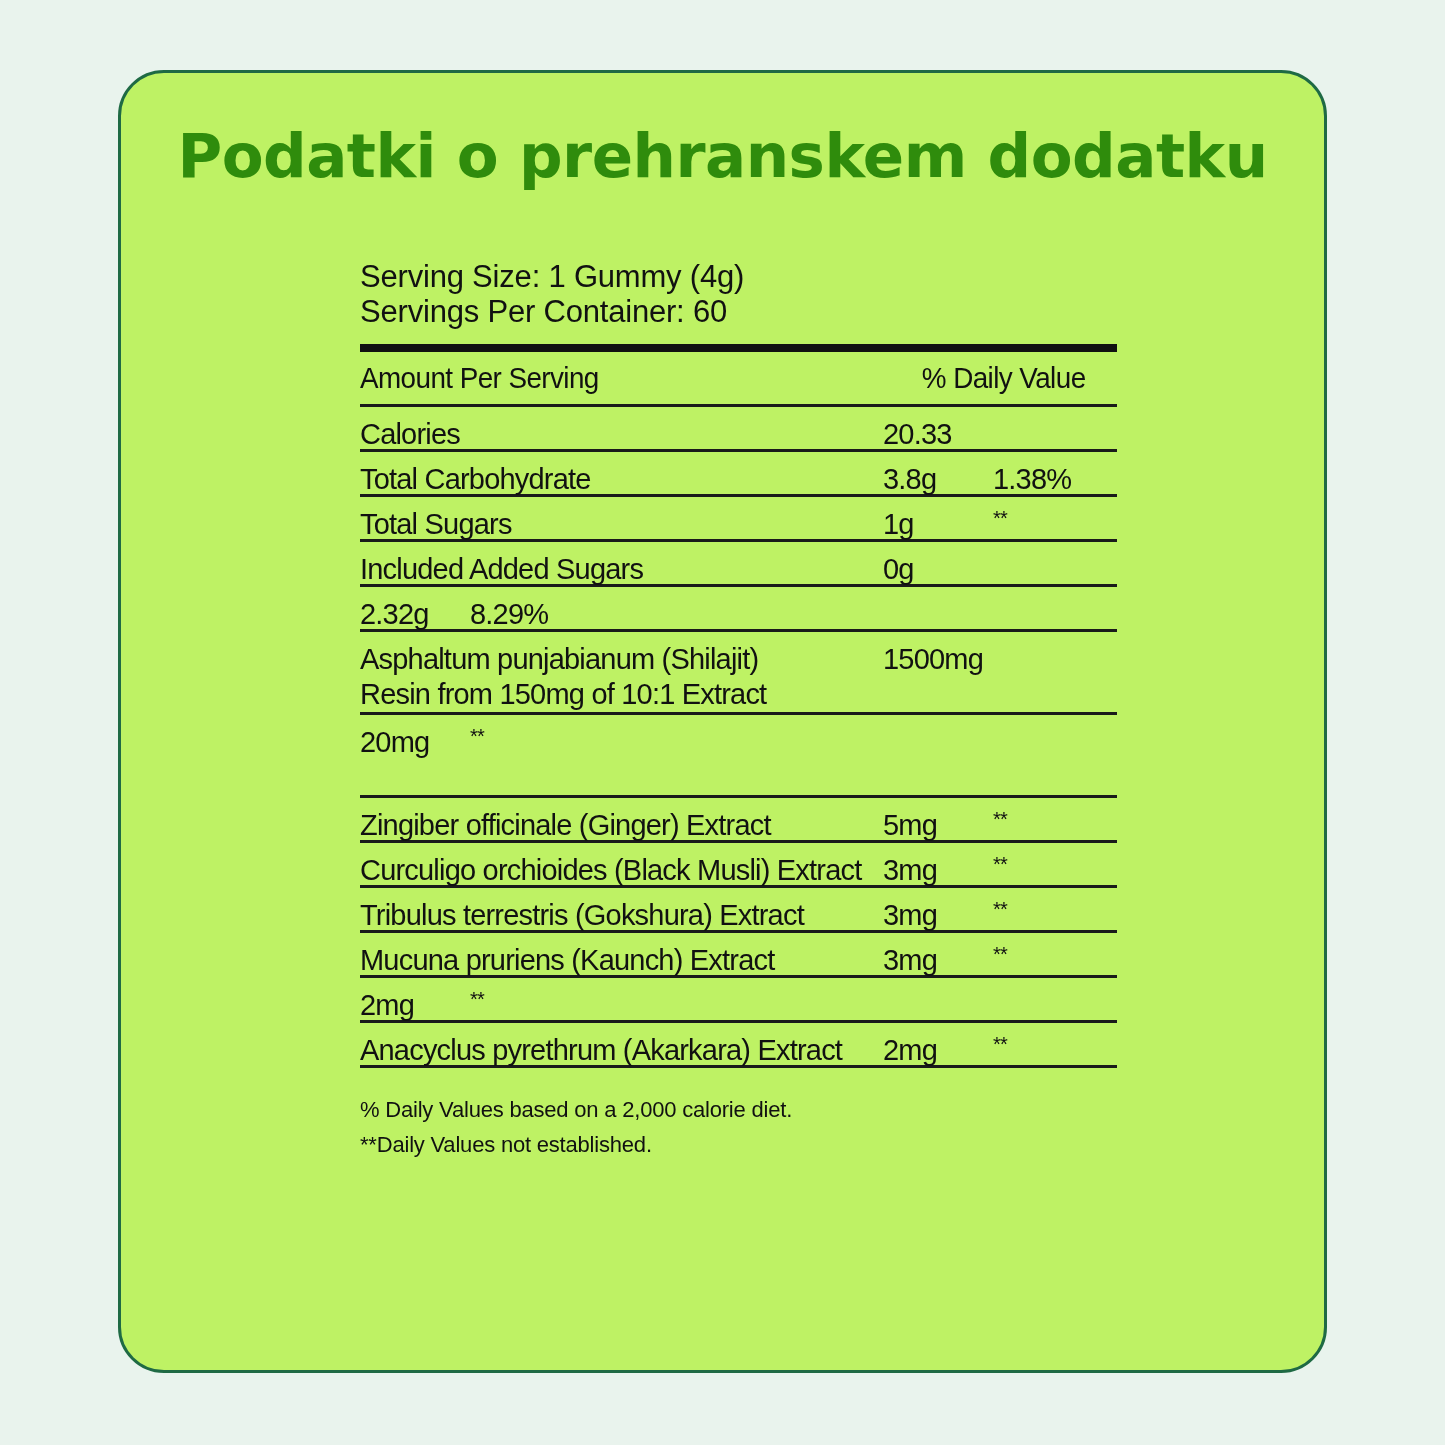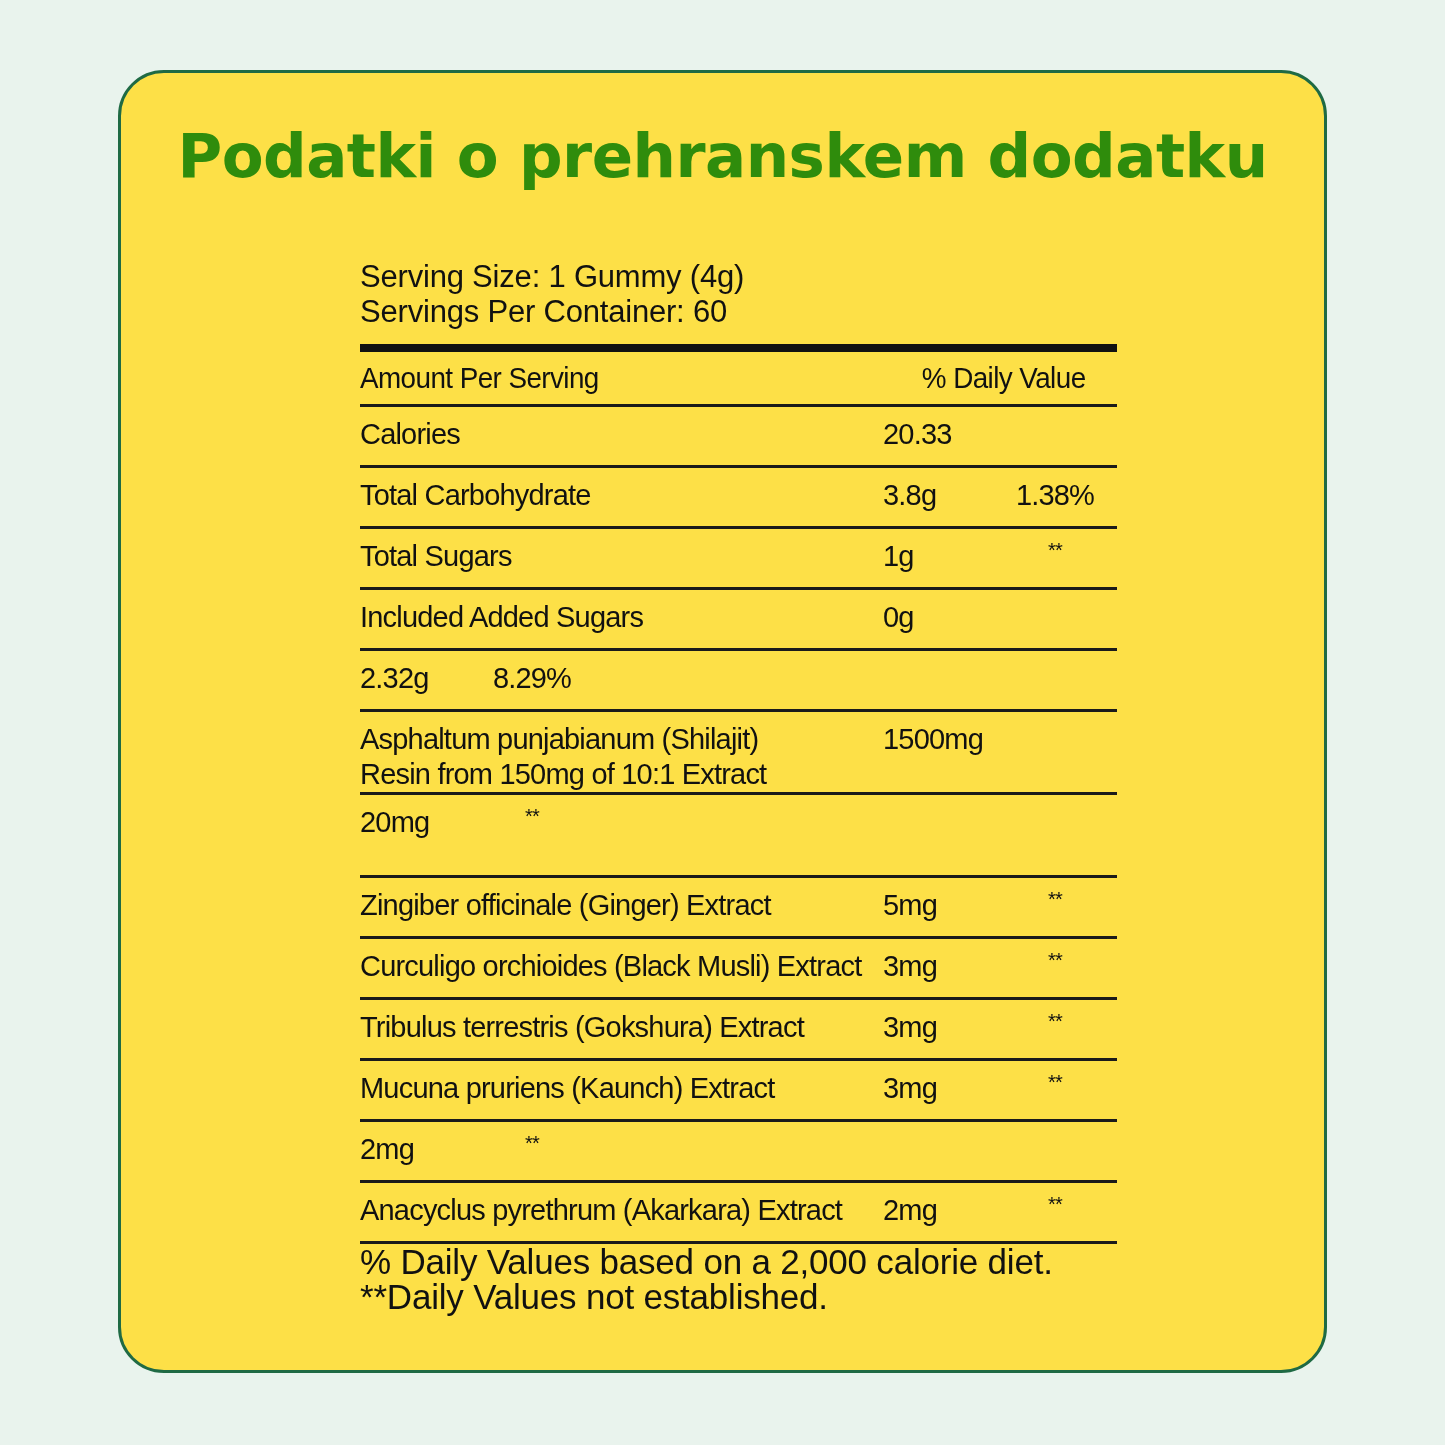--- a/index.html
+++ b/index.html
@@ -13,21 +13,21 @@
       position: relative;
       overflow: hidden;
       font-family: "Liberation Sans", sans-serif;
     }
     .card {
       position: absolute;
       left: 118px;
       top: 70px;
       width: 1203px;
       height: 1297px;
-      background: #fde047;
+      background: #bef264;
       border: 3px solid #1f6a44;
       border-radius: 46px;
     }
     .title {
       position: absolute;
       left: 0;
       right: 0;
       top: 52px;
       text-align: center;
       font-family: "DejaVu Sans", sans-serif;
@@ -70,45 +70,45 @@
       background: #1a1a1a;
     }
     .row {
       display: flex;
       align-items: flex-start;
       font-size: 29px;
       letter-spacing: -0.8px;
       padding-top: 10px;
       box-sizing: border-box;
     }
-    .row.single { height: 58px; }
+    .row.single { height: 42px; }
     .row.double { height: 80px; }
     .row .name {
       flex: 1;
       line-height: 35px;
       white-space: pre-line;
     }
     .row .amt {
       width: 110px;
       text-align: left;
       line-height: 35px;
     }
     .row .dv {
       width: 124px;
-      text-align: center;
+      text-align: left;
       line-height: 35px;
     }
     .row .dv.star {
       font-size: 20px;
       line-height: 22px;
     }
     .footnote {
-      font-size: 35px;
-      line-height: 35px;
-      margin-top: 0;
+      font-size: 22px;
+      line-height: 35px;
+      margin-top: 24px;
       letter-spacing: -0.2px;
     }
   </style>
 </head>
 <body>
 
 <div class="card">
   <div class="title">Podatki o prehranskem dodatku</div>
 
   <div class="panel">

